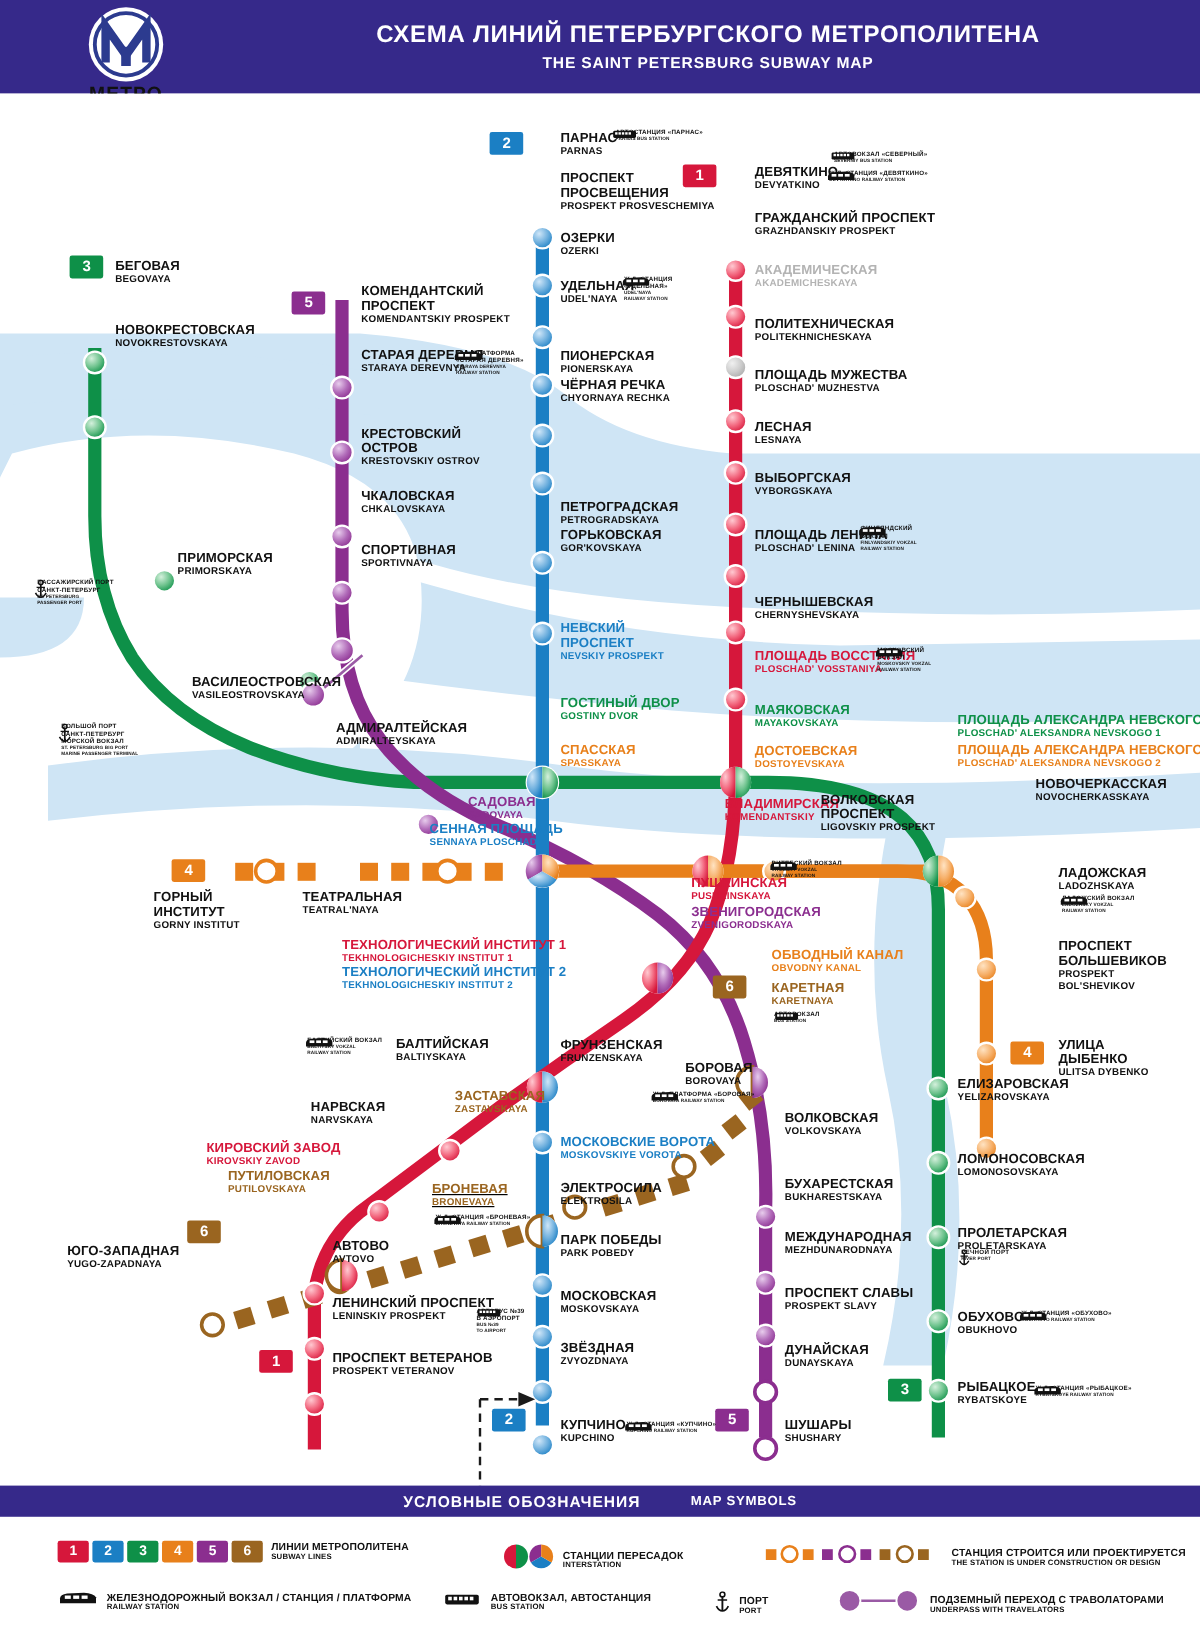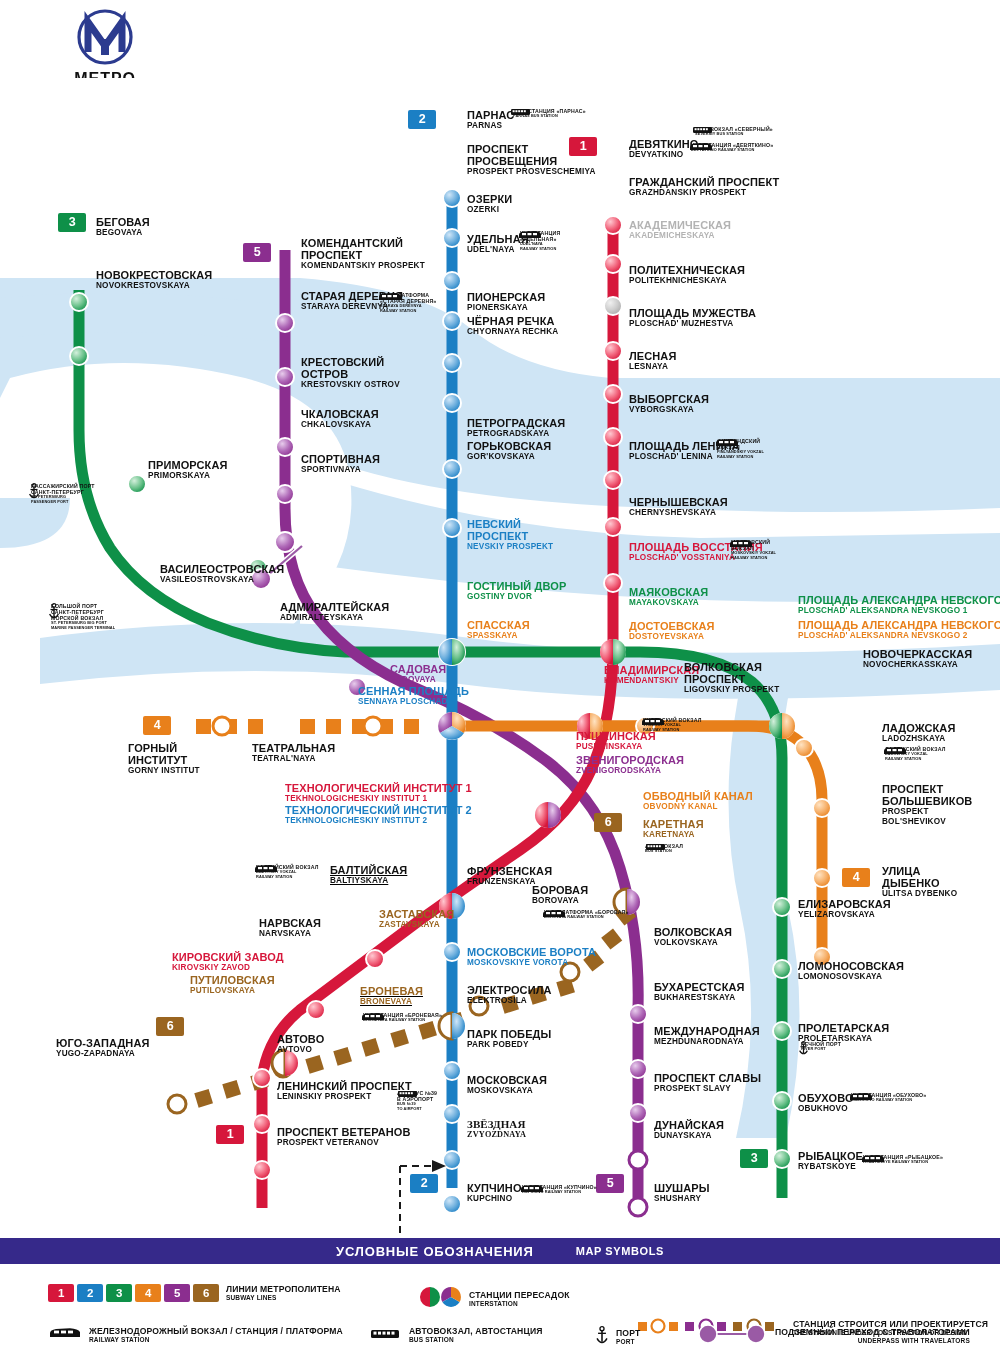--- a/index.html
+++ b/index.html
@@ -65,20 +65,26 @@
   .lg-txt .b{font-size:6.5px;font-weight:bold;color:#111;line-height:8px;letter-spacing:.15px;}
   .lg-badges{display:flex;gap:3px;}
   .lg-badges .badge{position:relative;width:26px;height:18px;line-height:18px;font-size:11.5px;}
   #legend-rule{position:absolute;left:0;top:1262px;width:1000px;height:2px;background:#36298a;}
 </style>
 </head>
 <body>
 
 <div id="page">
 
+  <div id="header">
+    <div class="title-wrap">
+      <div id="title-ru">СХЕМА ЛИНИЙ ПЕТЕРБУРГСКОГО МЕТРОПОЛИТЕНА</div>
+      <div id="title-en">THE SAINT PETERSBURG SUBWAY MAP</div>
+    </div>
+  </div>
 
   <div id="logo-box">
     <div id="logo-circle">
       <svg width="62" height="62" viewBox="0 0 62 62">
         <circle cx="31" cy="31" r="30" fill="#ffffff"></circle>
         <circle cx="31" cy="31" r="26" fill="none" stroke="#2c3b8f" stroke-width="3.2"></circle>
         <path d="M14 46 L14 16 L31 40 L48 16 L48 46" fill="none" stroke="#2c3b8f" stroke-width="7" stroke-linejoin="miter"></path>
         <rect x="27" y="33" width="8" height="16" fill="#2c3b8f"></rect>
       </svg>
     </div>
@@ -432,21 +438,21 @@
       <div class="en">ELEKTROSILA</div>
     </div>
     <div class="lbl" style="left:467px;top:950px;">
       <div class="ru">ПАРК ПОБЕДЫ</div>
       <div class="en">PARK POBEDY</div>
     </div>
     <div class="lbl" style="left:467px;top:996px;">
       <div class="ru">МОСКОВСКАЯ</div>
       <div class="en">MOSKOVSKAYA</div>
     </div>
-    <div class="lbl" style="left:467px;top:1040px;font-family:Liberation Serif, serif;">
+    <div class="lbl" style="left:467px;top:1040px;">
       <div class="ru">ЗВЁЗДНАЯ</div>
       <div class="en">ZVYOZDNAYA</div>
     </div>
     <div class="lbl" style="left:467px;top:1104px;">
       <div class="ru">КУПЧИНО</div>
       <div class="en">KUPCHINO</div>
     </div>
 
     <div class="lbl" style="left:629px;top:60px;">
       <div class="ru">ДЕВЯТКИНО</div>
@@ -501,21 +507,21 @@
       <div class="en">KOMENDANTSKIY</div>
     </div>
     <div class="lbl c-red" style="left:576px;top:652px;">
       <div class="ru">ПУШКИНСКАЯ</div>
       <div class="en">PUSHKINSKAYA</div>
     </div>
     <div class="lbl c-purple" style="left:576px;top:676px;">
       <div class="ru">ЗВЕНИГОРОДСКАЯ</div>
       <div class="en">ZVENIGORODSKAYA</div>
     </div>
-    <div class="lbl" style="left:330px;top:786px;text-decoration:underline;">
+    <div class="lbl" style="left:330px;top:786px;">
       <div class="ru">БАЛТИЙСКАЯ</div>
       <div class="en">BALTIYSKAYA</div>
     </div>
     <div class="lbl" style="left:259px;top:839px;">
       <div class="ru">НАРВСКАЯ</div>
       <div class="en">NARVSKAYA</div>
     </div>
     <div class="lbl c-red" style="left:172px;top:873px;">
       <div class="ru">КИРОВСКИЙ ЗАВОД</div>
       <div class="en">KIROVSKIY ZAVOD</div>
@@ -680,21 +686,21 @@
       <div class="en">YUGO-ZAPADNAYA</div>
     </div>
     <div class="lbl c-brown" style="left:360px;top:907px;text-decoration:underline;">
       <div class="ru">БРОНЕВАЯ</div>
       <div class="en">BRONEVAYA</div>
     </div>
     <div class="lbl c-brown" style="left:379px;top:830px;">
       <div class="ru">ЗАСТАВСКАЯ</div>
       <div class="en">ZASTAVSKAYA</div>
     </div>
-    <div class="lbl" style="left:532px;top:806px;">
+    <div class="lbl" style="left:571px;top:806px;">
       <div class="ru">БОРОВАЯ</div>
       <div class="en">BOROVAYA</div>
     </div>
 
     <div class="fac inline" style="left:510px;top:30px;">
       <span class="ico">
         <svg width="22" height="9" viewBox="0 0 22 9">
             <rect x="1" y="1" width="19" height="6" rx="1.2" fill="#111"></rect>
             <rect x="2.6" y="2.2" width="2" height="2" fill="#fff"></rect>
             <rect x="5.4" y="2.2" width="2" height="2" fill="#fff"></rect>
@@ -1051,21 +1057,21 @@
             <path d="M11 11 L19.6 16 A10 10 0 0 0 11 1 Z" fill="#e8801b"></path>
           </g>
         </svg>
       </span>
       <span class="lg-txt">
         <span class="a" style="display:block">СТАНЦИИ ПЕРЕСАДОК</span>
         <span class="b" style="display:block">INTERSTATION</span>
       </span>
     </div>
 
-    <div class="lg-item" style="left:638px;top:22px;margin-top:31px;">
+    <div class="lg-item" style="left:638px;top:22px;">
       <span class="ico">
         <svg width="148" height="18" viewBox="0 0 148 18">
           <rect x="0" y="5" width="9" height="9" fill="#e8801b"></rect>
           <circle cx="20" cy="9" r="6.5" fill="#fff" stroke="#e8801b" stroke-width="2.2"></circle>
           <rect x="31" y="5" width="9" height="9" fill="#e8801b"></rect>
           <rect x="47" y="5" width="9" height="9" fill="#8b2e8f"></rect>
           <circle cx="68" cy="9" r="6.5" fill="#fff" stroke="#8b2e8f" stroke-width="2.2"></circle>
           <rect x="79" y="5" width="9" height="9" fill="#8b2e8f"></rect>
           <rect x="95" y="5" width="9" height="9" fill="#9a6520"></rect>
           <circle cx="116" cy="9" r="6.5" fill="#fff" stroke="#9a6520" stroke-width="2.2"></circle>
@@ -1118,21 +1124,21 @@
             <line x1="2.5" y1="6.5" x2="9.5" y2="6.5" stroke="#111" stroke-width="1.2"></line>
             <path d="M1.6 11 Q3.4 14.6 6 14.6 Q8.6 14.6 10.4 11" fill="none" stroke="#111" stroke-width="1.3"></path>
           </svg>
       </span>
       <span class="lg-txt">
         <span class="a" style="display:block">ПОРТ</span>
         <span class="b" style="display:block">PORT</span>
       </span>
     </div>
 
-    <div class="lg-item" style="left:696px;top:60px;text-align:right;">
+    <div class="lg-item" style="left:696px;top:60px;">
       <span class="ico">
         <svg width="72" height="20" viewBox="0 0 72 20">
           <line x1="12" y1="10" x2="60" y2="10" stroke="#ffffff" stroke-width="6"></line>
           <line x1="12" y1="10" x2="60" y2="10" stroke="#9a5aa5" stroke-width="2"></line>
           <circle cx="12" cy="10" r="9" fill="#9a5aa5" stroke="#fff" stroke-width="1.6"></circle>
           <circle cx="60" cy="10" r="9" fill="#9a5aa5" stroke="#fff" stroke-width="1.6"></circle>
         </svg>
       </span>
       <span class="lg-txt">
         <span class="a" style="display:block">ПОДЗЕМНЫЙ ПЕРЕХОД С ТРАВОЛАТОРАМИ</span>

